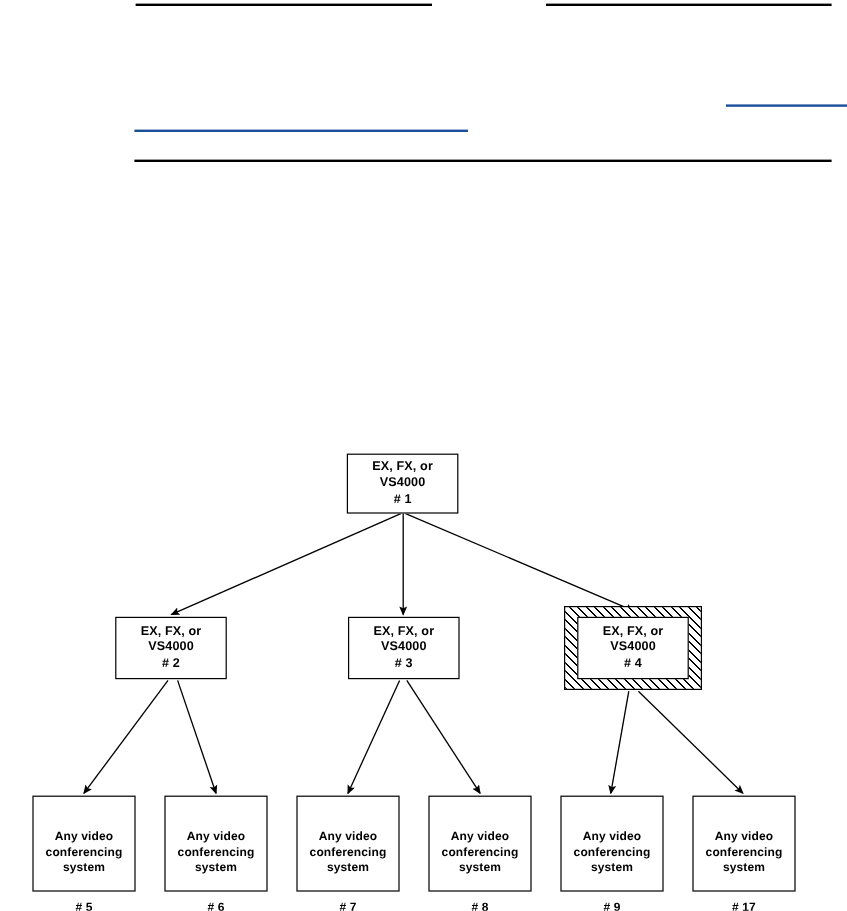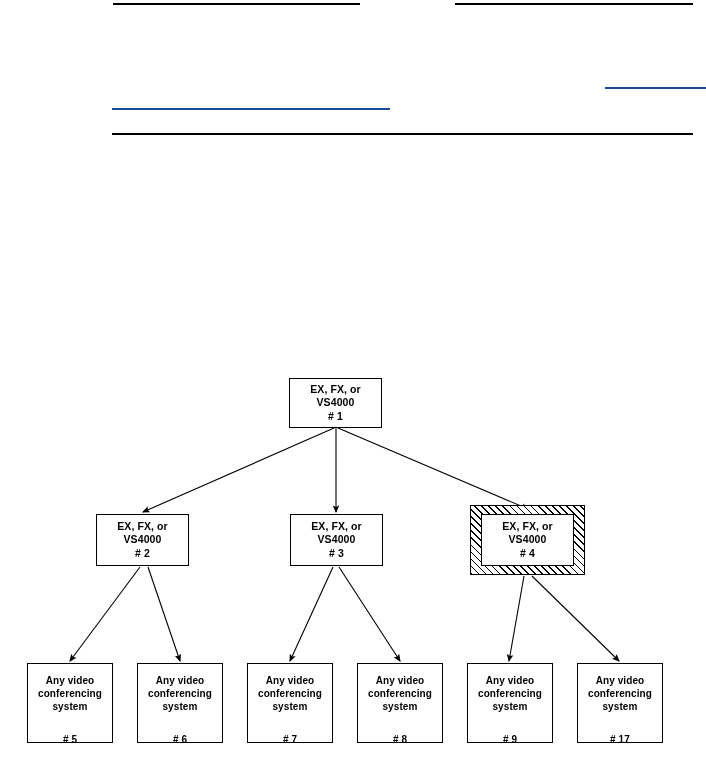--- a/index.html
+++ b/index.html
@@ -73,21 +73,21 @@
   }
   .node.sys .idline { margin-top: 0px; }
 
   
   .node.leaf {
     width: 86px;
     height: 80px;
     font-size: 10px;
     line-height: 13px;
     justify-content: flex-start;
-    padding-top: 10px;
+    padding-top: 27px;
   }
   .node.leaf .idline {
     margin-top: 20px;
   }
 
   
   .sel-frame {
     position: absolute;
     box-sizing: border-box;
     border: 1.2px solid #000000;

